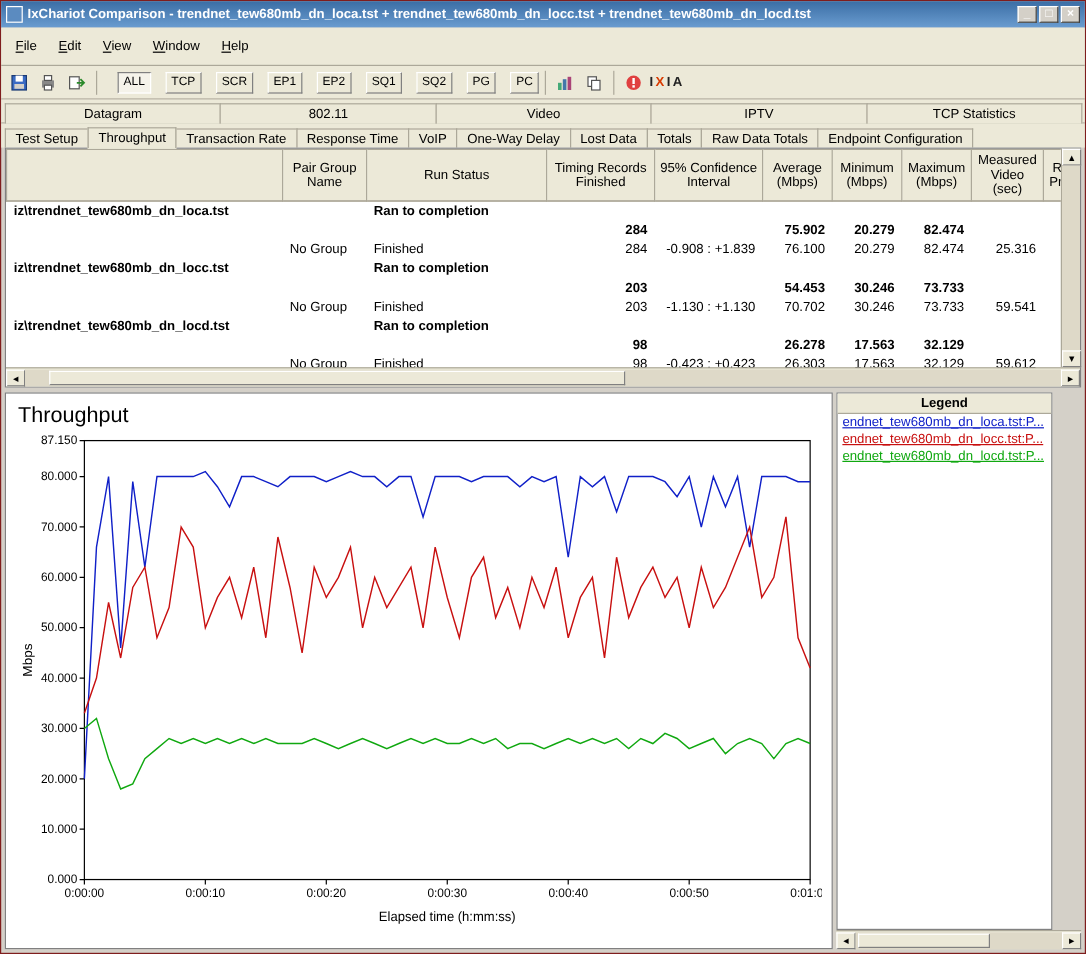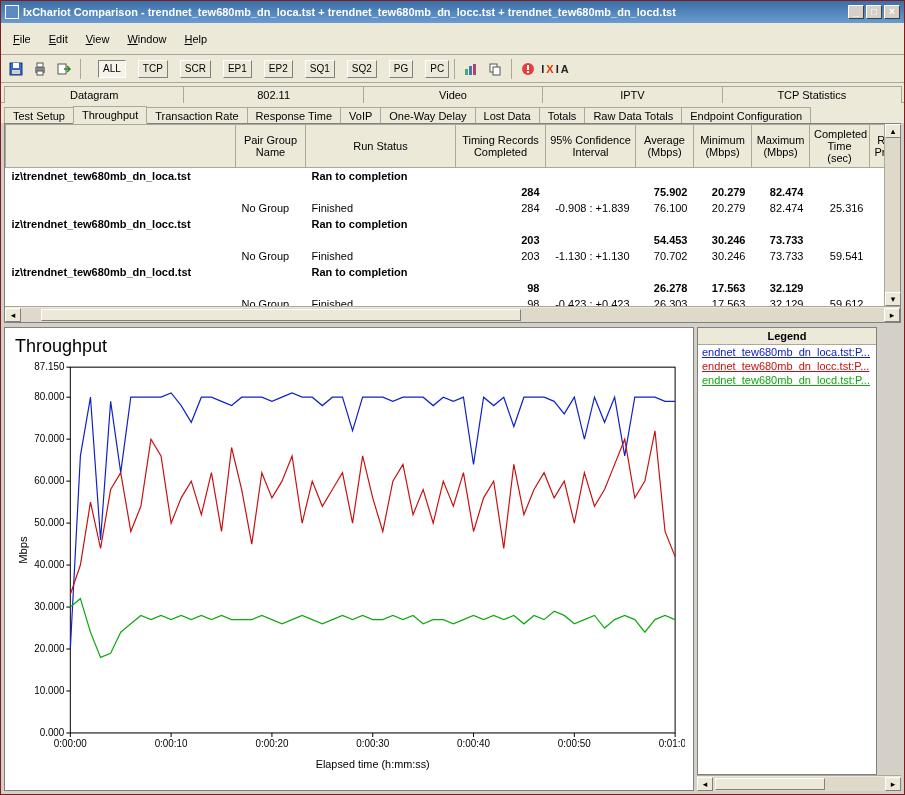--- a/index.html
+++ b/index.html
@@ -168,26 +168,26 @@
               <col style="width:58px">
               <col style="width:58px">
               <col style="width:60px">
               <col style="width:55px">
           </colgroup>
           <thead>
               <tr id="thead-row">
                 <th></th>
                 <th>Pair Group Name</th>
                 <th>Run Status</th>
-                <th>Timing Records Completed</th>
+                <th>Timing Records Finished</th>
                 <th>95% Confidence Interval</th>
                 <th>Average (Mbps)</th>
                 <th>Minimum (Mbps)</th>
                 <th>Maximum (Mbps)</th>
-                <th>Completed Time (sec)</th>
+                <th>Measured Video (sec)</th>
                 <th>Relative Precision</th>
               </tr>
             </thead>
           <tbody id="tbody">
               <tr class="grp">
                 <td>iz\trendnet_tew680mb_dn_loca.tst</td>
                 <td></td>
                 <td>Ran to completion</td>
                 <td class="num"></td>
                 <td class="num"></td>

